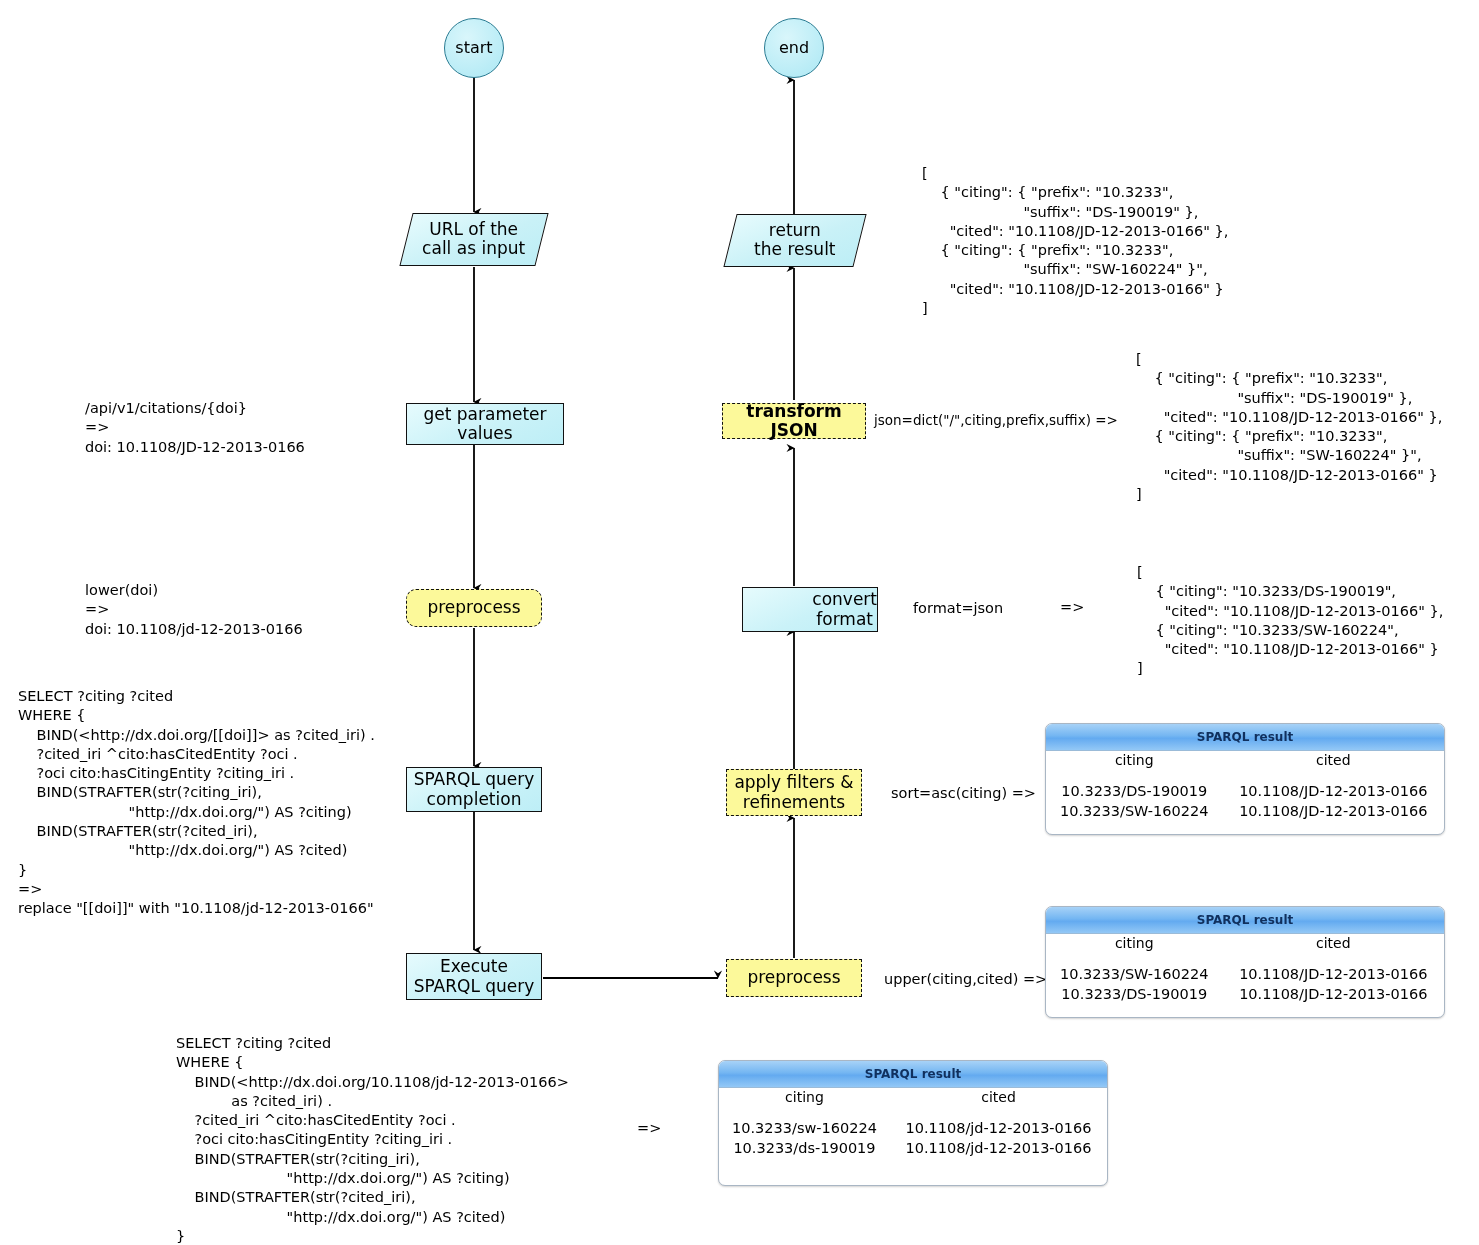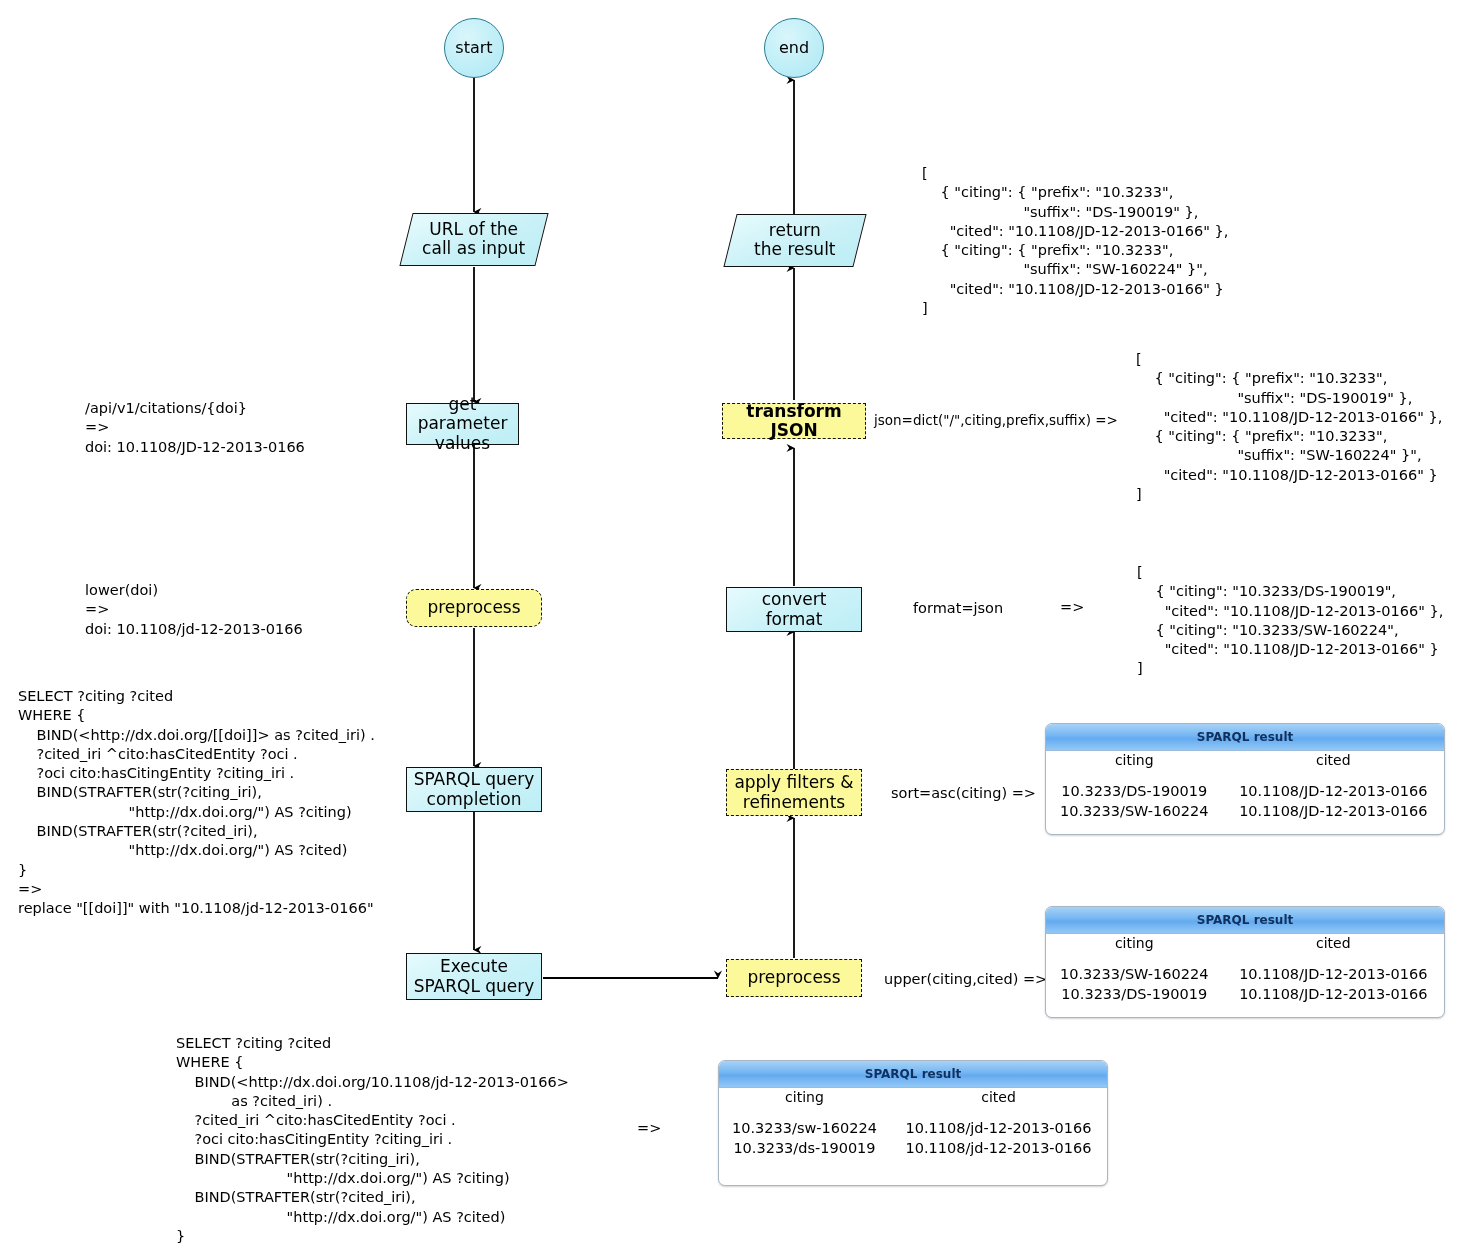--- a/index.html
+++ b/index.html
@@ -167,34 +167,34 @@
   <div class="node io-shape" style="left:406px; top:213px; width:136px; height:53px;">
     <span>URL of the
 call as input</span>
   </div>
 
   <div class="node io-shape" style="left:730px; top:214px; width:130px; height:53px;">
     <span>return
 the result</span>
   </div>
 
-  <div class="node proc-blue" style="left:406px; top:403px; width:113px; height:42px;">
+  <div class="node proc-blue" style="left:406px; top:403px; width:158px; height:42px;">
     <span>get parameter
 values</span>
   </div>
 
   <div class="node proc-yellow" style="left:722px; top:403px; width:144px; height:36px;font-weight:bold;">
     <span>transform JSON</span>
   </div>
 
   <div class="node proc-yellow" style="left:406px; top:589px; width:136px; height:38px;border-radius:10px;">
     <span>preprocess</span>
   </div>
 
-  <div class="node proc-blue" style="left:726px; top:587px; width:136px; height:45px;">
+  <div class="node proc-blue" style="left:742px; top:587px; width:136px; height:45px;justify-content:flex-end;">
     <span>convert
 format</span>
   </div>
 
   <div class="node proc-blue" style="left:406px; top:767px; width:136px; height:45px;">
     <span>SPARQL query
 completion</span>
   </div>
 
   <div class="node proc-yellow" style="left:726px; top:769px; width:136px; height:47px;">

